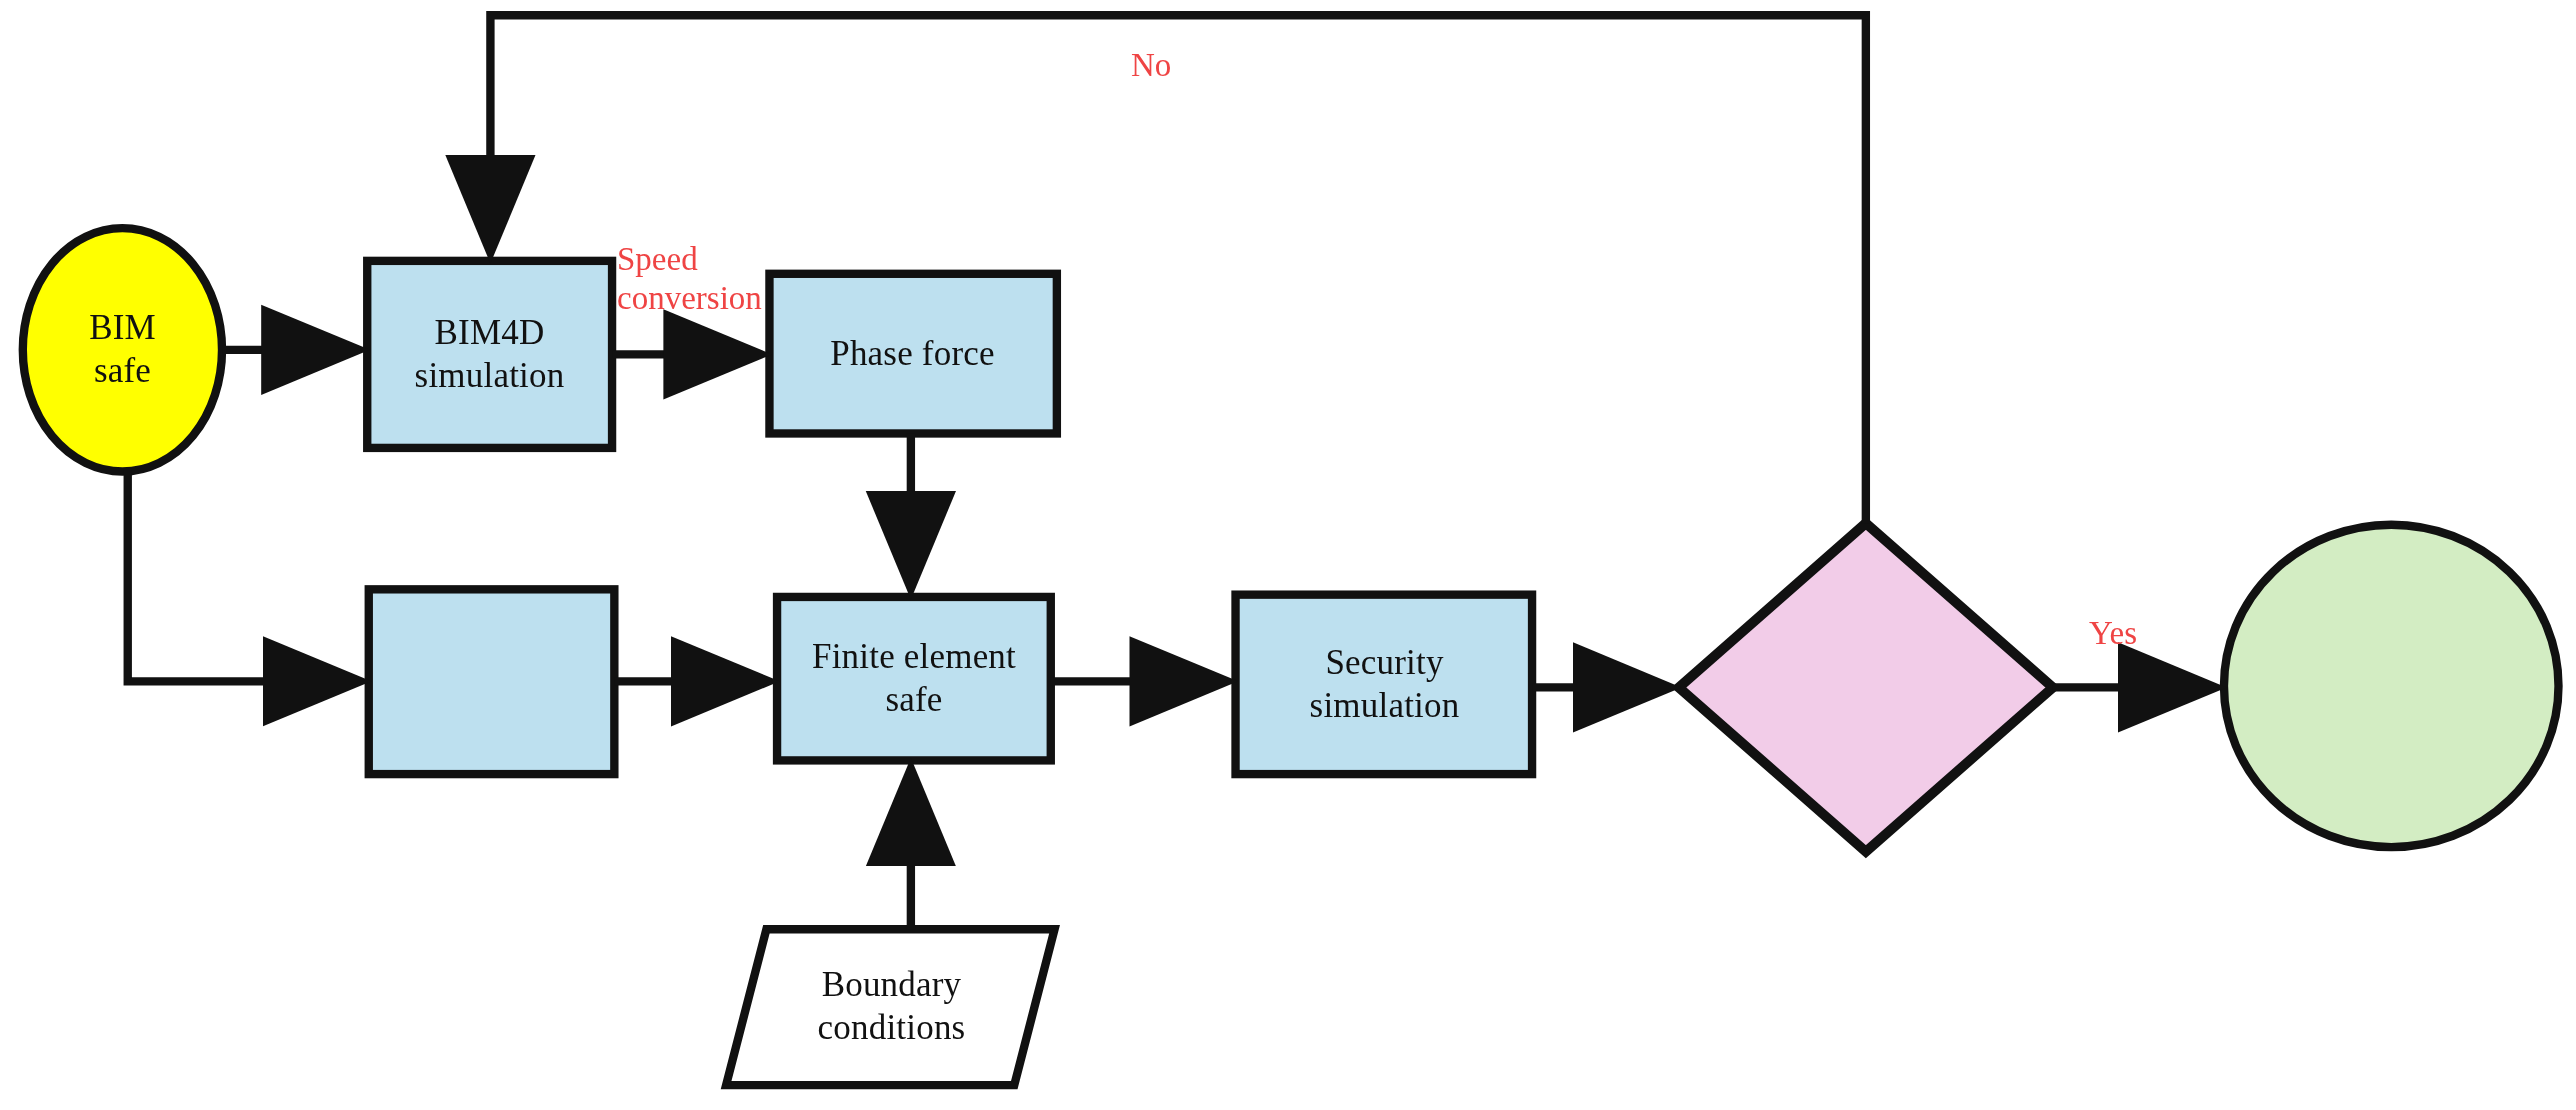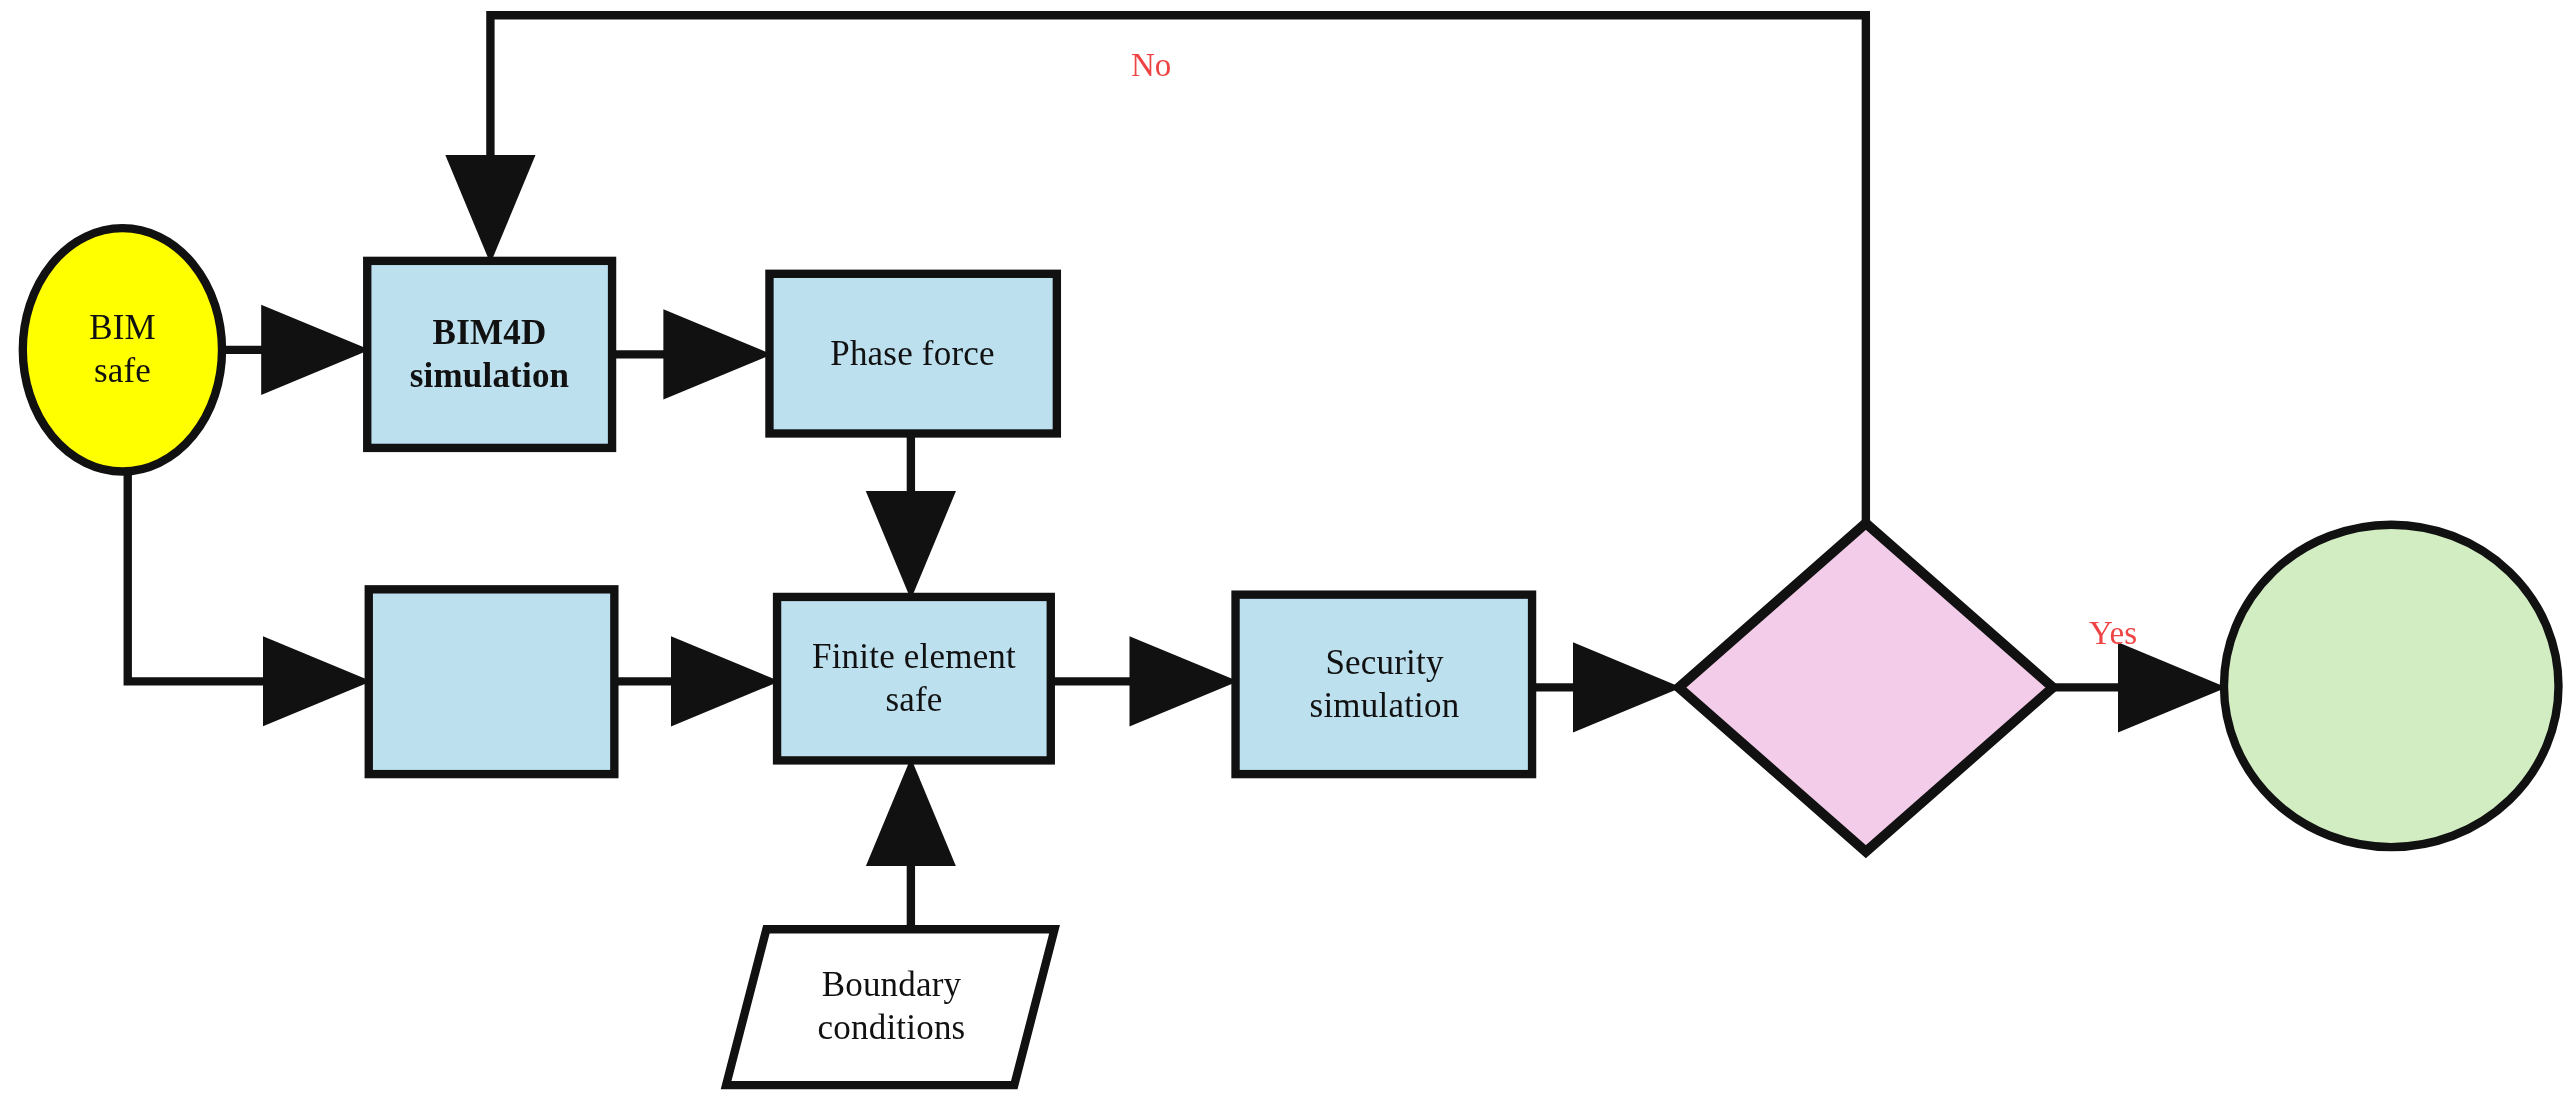--- a/index.html
+++ b/index.html
@@ -82,36 +82,38 @@
     <path d="M 2015 904 L 2195 904" fill="none" stroke="#111111" stroke-width="11" marker-end="url(#arrowhead)"></path>
 
     <path d="M 2700 904 L 2912 904" fill="none" stroke="#111111" stroke-width="11" marker-end="url(#arrowhead)"></path>
 
     <path d="M 2454 688 L 2454 20 L 645 20 L 645 330" fill="none" stroke="#111111" stroke-width="11" marker-end="url(#arrowhead)"></path>
   </svg>
 
   <div class="node-label" style="left:23px;top:228px;width:199px;height:243px;">BIM
 safe</div>
 
-  <div class="node-label" style="left:367px;top:261px;width:245px;height:187px;font-weight:bold;">BIM4D
+  <div class="node-label" style="left:367px;top:261px;width:245px;height:187px;">BIM4D
 simulation</div>
 
   <div class="node-label" style="left:769px;top:274px;width:287px;height:160px;">Phase force</div>
 
 
   <div class="node-label" style="left:777px;top:597px;width:274px;height:163px;">Finite element
 safe</div>
 
   <div class="node-label" style="left:1236px;top:595px;width:297px;height:179px;">Security
 simulation</div>
 
 
 
   <div class="node-label" style="left:730px;top:929px;width:323px;height:156px;">Boundary
 conditions</div>
 
+  <div class="edge-label" style="left:617px;top:240px;width:190px;">Speed
+conversion</div>
 
   <div class="edge-label" style="left:1131px;top:46px;width:106px;">No</div>
 
   <div class="edge-label" style="left:2089px;top:614px;width:106px;">Yes</div>
 
 </div>
 
 
 </body></html>

